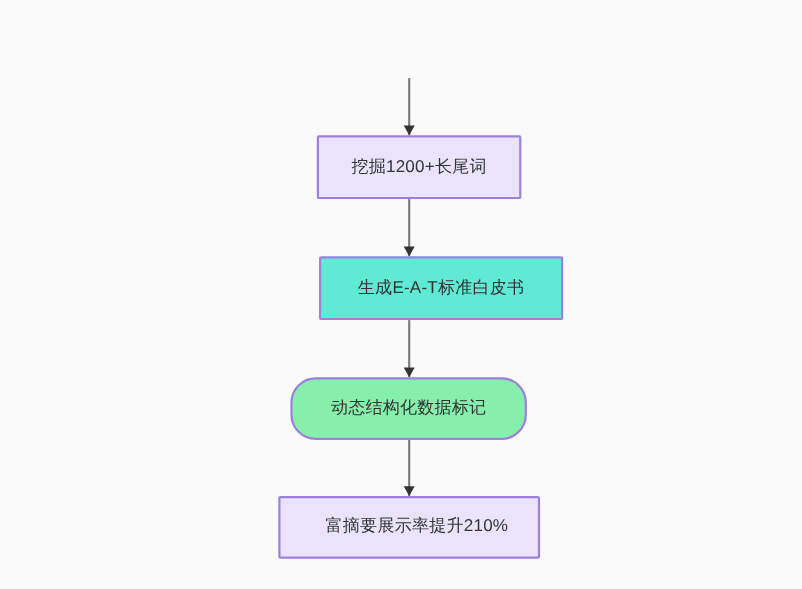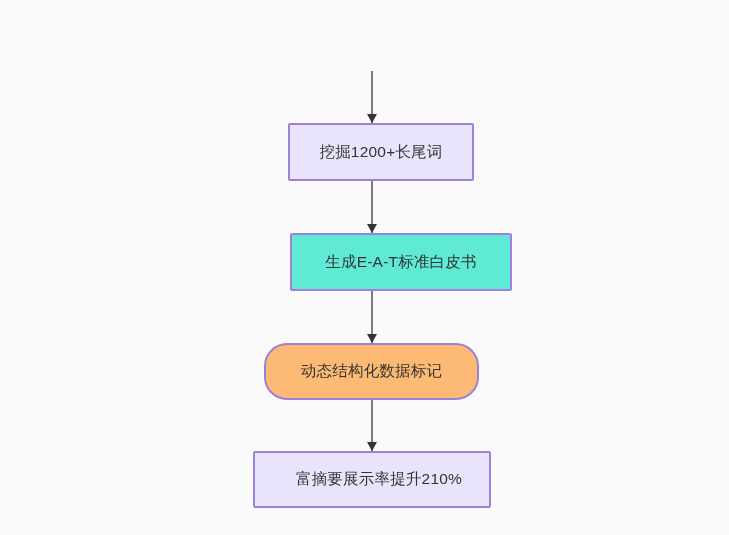--- a/index.html
+++ b/index.html
@@ -79,20 +79,20 @@
     <div class="edge-line" style="height: 51px; background: rgb(125, 125, 125);"></div>
     <div class="edge-head" style="top: 42px; border-top-color: rgb(51, 51, 51);"></div>
   </div>
 
   <div class="node" style="left: 276px; top: 123px; width: 186px; height: 58px; background: rgb(233, 228, 251); border-color: rgb(158, 127, 220); color: rgb(51, 51, 51); margin-left: 12px;">
     <span class="node-label">挖掘1200+长尾词</span>
   </div>
   <div class="node" style="left: 261px; top: 233px; width: 222px; height: 58px; background: #5eead4; border-color: rgb(158, 127, 220); color: rgb(51, 51, 51); margin-left: 29px;">
     <span class="node-label">生成E-A-T标准白皮书</span>
   </div>
-  <div class="node" style="left: 264px; top: 343px; width: 215px; height: 57px; background: #fdba74; border-color: rgb(158, 127, 220); color: rgb(51, 51, 51); border-radius: 23px;">
+  <div class="node" style="left: 264px; top: 343px; width: 215px; height: 57px; background: #86efac; border-color: rgb(158, 127, 220); color: rgb(51, 51, 51); border-radius: 23px;">
     <span class="node-label">动态结构化数据标记</span>
   </div>
   <div class="node" style="left: 253px; top: 451px; width: 238px; height: 57px; background: rgb(233, 228, 251); border-color: rgb(158, 127, 220); color: rgb(51, 51, 51); padding-left: 14px;">
     <span class="node-label">富摘要展示率提升210%</span>
   </div>
 
 </div>
 
 </body></html>

